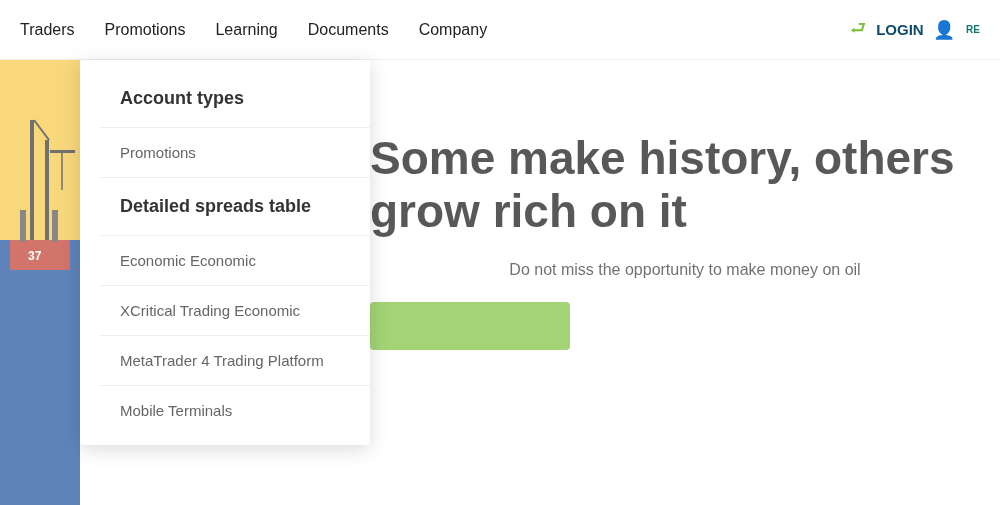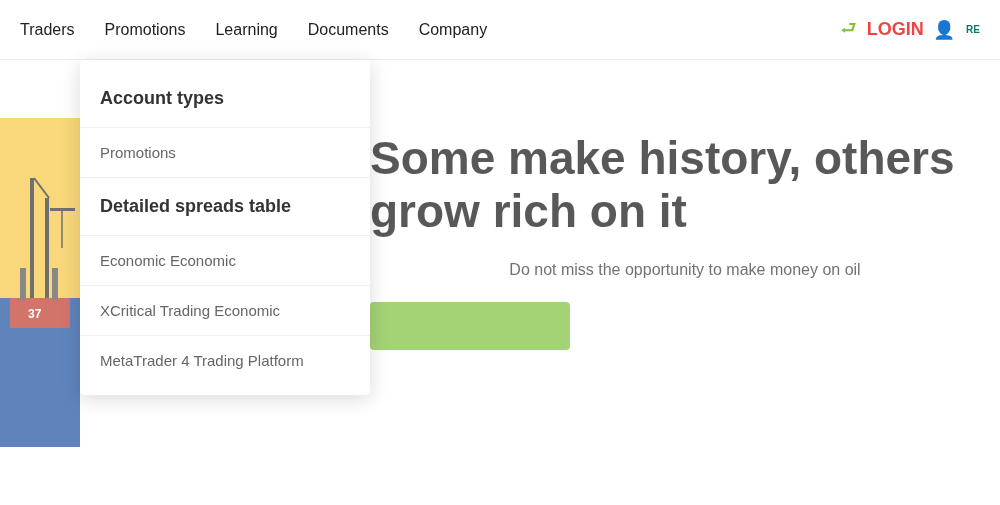--- a/index.html
+++ b/index.html
@@ -28,23 +28,23 @@
       cursor: pointer;
       padding: 20px 0;
       font-weight: 500;
     }
     .nav-right {
       display: flex;
       align-items: center;
       gap: 10px;
     }
     .login-btn {
-      color: #ef4444;
+      color: #0c4a6e;
       font-weight: bold;
-      font-size: 18px;
+      font-size: 15px;
       cursor: pointer;
       display: flex;
       align-items: center;
       gap: 5px;
     }
     .login-icon {
       font-size: 18px;
       color: #7dc03c;
     }
     .register-text {
@@ -65,20 +65,21 @@
       min-width: 290px;
       z-index: 200;
       padding: 10px 0;
     }
     .dropdown-item {
       padding: 16px 20px;
       font-size: 15px;
       color: #666;
       cursor: pointer;
       border-bottom: 1px solid #f0f0f0;
+      margin-left: 20px;
     }
     .dropdown-item:last-child {
       border-bottom: none;
     }
     .dropdown-item.highlighted {
       font-size: 18px;
       font-weight: 600;
       color: #333;
       padding: 18px 20px;
     }
@@ -89,21 +90,21 @@
       top: 60px;
       left: 0;
       right: 0;
       bottom: 0;
       background: #fff;
       display: flex;
       align-items: center;
     }
     .hero-left {
       width: 80px;
-      height: 329px;
+      height: 445px;
       background: linear-gradient(180deg, #f5c842 0%, #1a4fa0 60%, #1a3a80 100%);
       position: relative;
       overflow: hidden;
     }
     
     .hero-left::before {
       content: '';
       position: absolute;
       bottom: 0;
       left: 0;
@@ -177,20 +178,21 @@
   </div>
 </header>
 
 <div class="dropdown-menu">
   <div class="dropdown-item highlighted">Account types</div>
   <div class="dropdown-item">Promotions</div>
   <div class="dropdown-item highlighted">Detailed spreads table</div>
   <div class="dropdown-item">Economic Economic</div>
   <div class="dropdown-item">XCritical Trading Economic</div>
   <div class="dropdown-item">MetaTrader 4 Trading Platform</div>
+  <div class="dropdown-item">Mobile Terminals</div>
 </div>
 
 <div class="overlay"></div>
 
 <div class="hero-area">
 
   <div class="hero-left">
     <svg viewBox="0 0 80 445" width="80" height="445" style="position:absolute;top:0;left:0;">
 
       <rect x="0" y="0" width="80" height="180" fill="#f5c842"></rect>

